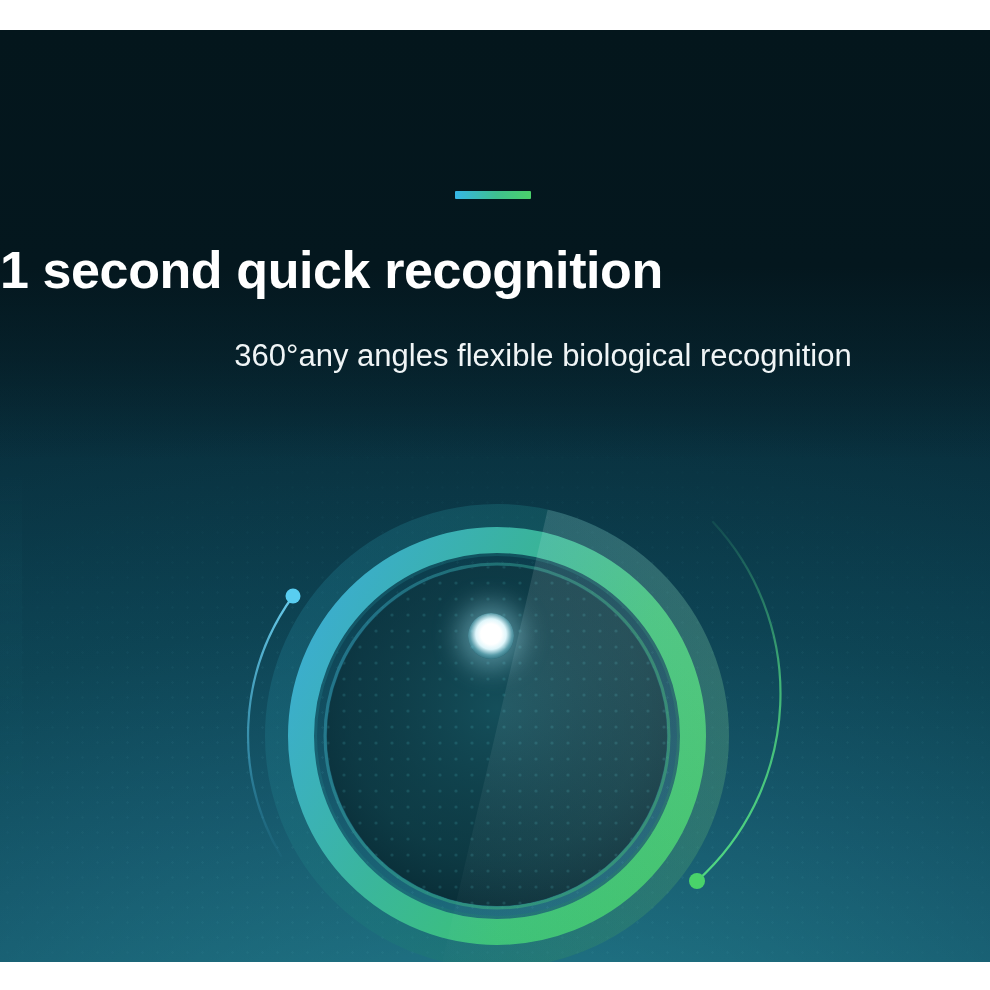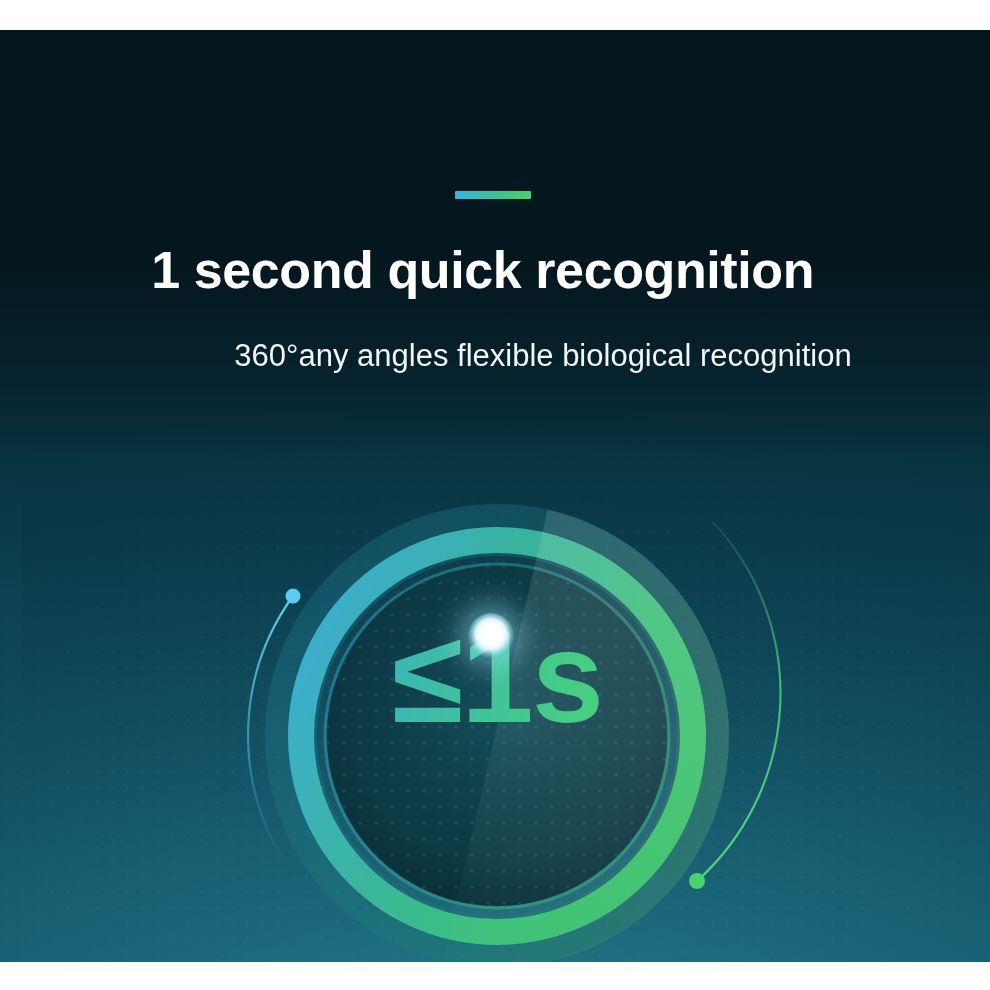--- a/index.html
+++ b/index.html
@@ -43,21 +43,21 @@
     -webkit-mask-image:linear-gradient(180deg,rgba(0,0,0,0) 0%,#000 30%,rgba(0,0,0,0) 100%);
     mask-image:linear-gradient(180deg,rgba(0,0,0,0) 0%,#000 30%,rgba(0,0,0,0) 100%);
     opacity:.55;pointer-events:none;
   }
   
   .accent-bar{
     position:absolute;left:455px;top:161px;width:76px;height:8px;border-radius:1px;
     background:linear-gradient(90deg,#36b6e6 0%,#3fc08f 55%,#4ad16a 100%);
   }
   .title{
-    position:absolute;left:0;top:210px;width:814px;text-align:right;
+    position:absolute;left:0;top:210px;width:814px;text-align:left;
     color:#ffffff;font-size:52px;font-weight:bold;letter-spacing:-0.4px;
     line-height:1.18;white-space:nowrap;
   }
   .subtitle{
     position:absolute;left:0;top:302px;width:990px;text-align:center;
     color:#f0f5f6;font-size:31px;font-weight:400;line-height:1.55;padding-left:48px;
   }
   .subtitle .sub-line{display:block;}
   
   .graphic{
@@ -162,18 +162,17 @@
           <polygon points="352,68 600,68 600,600 228,600" fill="url(#beamGrad)"></polygon>
         </g>
 
         <path d="M 96 160 A 238 238 0 0 0 84 420" fill="none" stroke="url(#arcLeftGrad)" stroke-width="2.2" stroke-linecap="round"></path>
         <circle cx="96" cy="160" r="7.5" fill="#59cdf0"></circle>
 
         <path d="M 516 86 A 252 252 0 0 1 500 445" fill="none" stroke="url(#arcRightGrad)" stroke-width="2.2" stroke-linecap="round"></path>
         <circle cx="500" cy="445" r="8" fill="#49d36a"></circle>
       </svg>
 
-      <div class="s-label">≤1s</div>
       <div class="glow-dot"></div>
     </div>
 
   </div>
 </div>
 
 </body></html>

